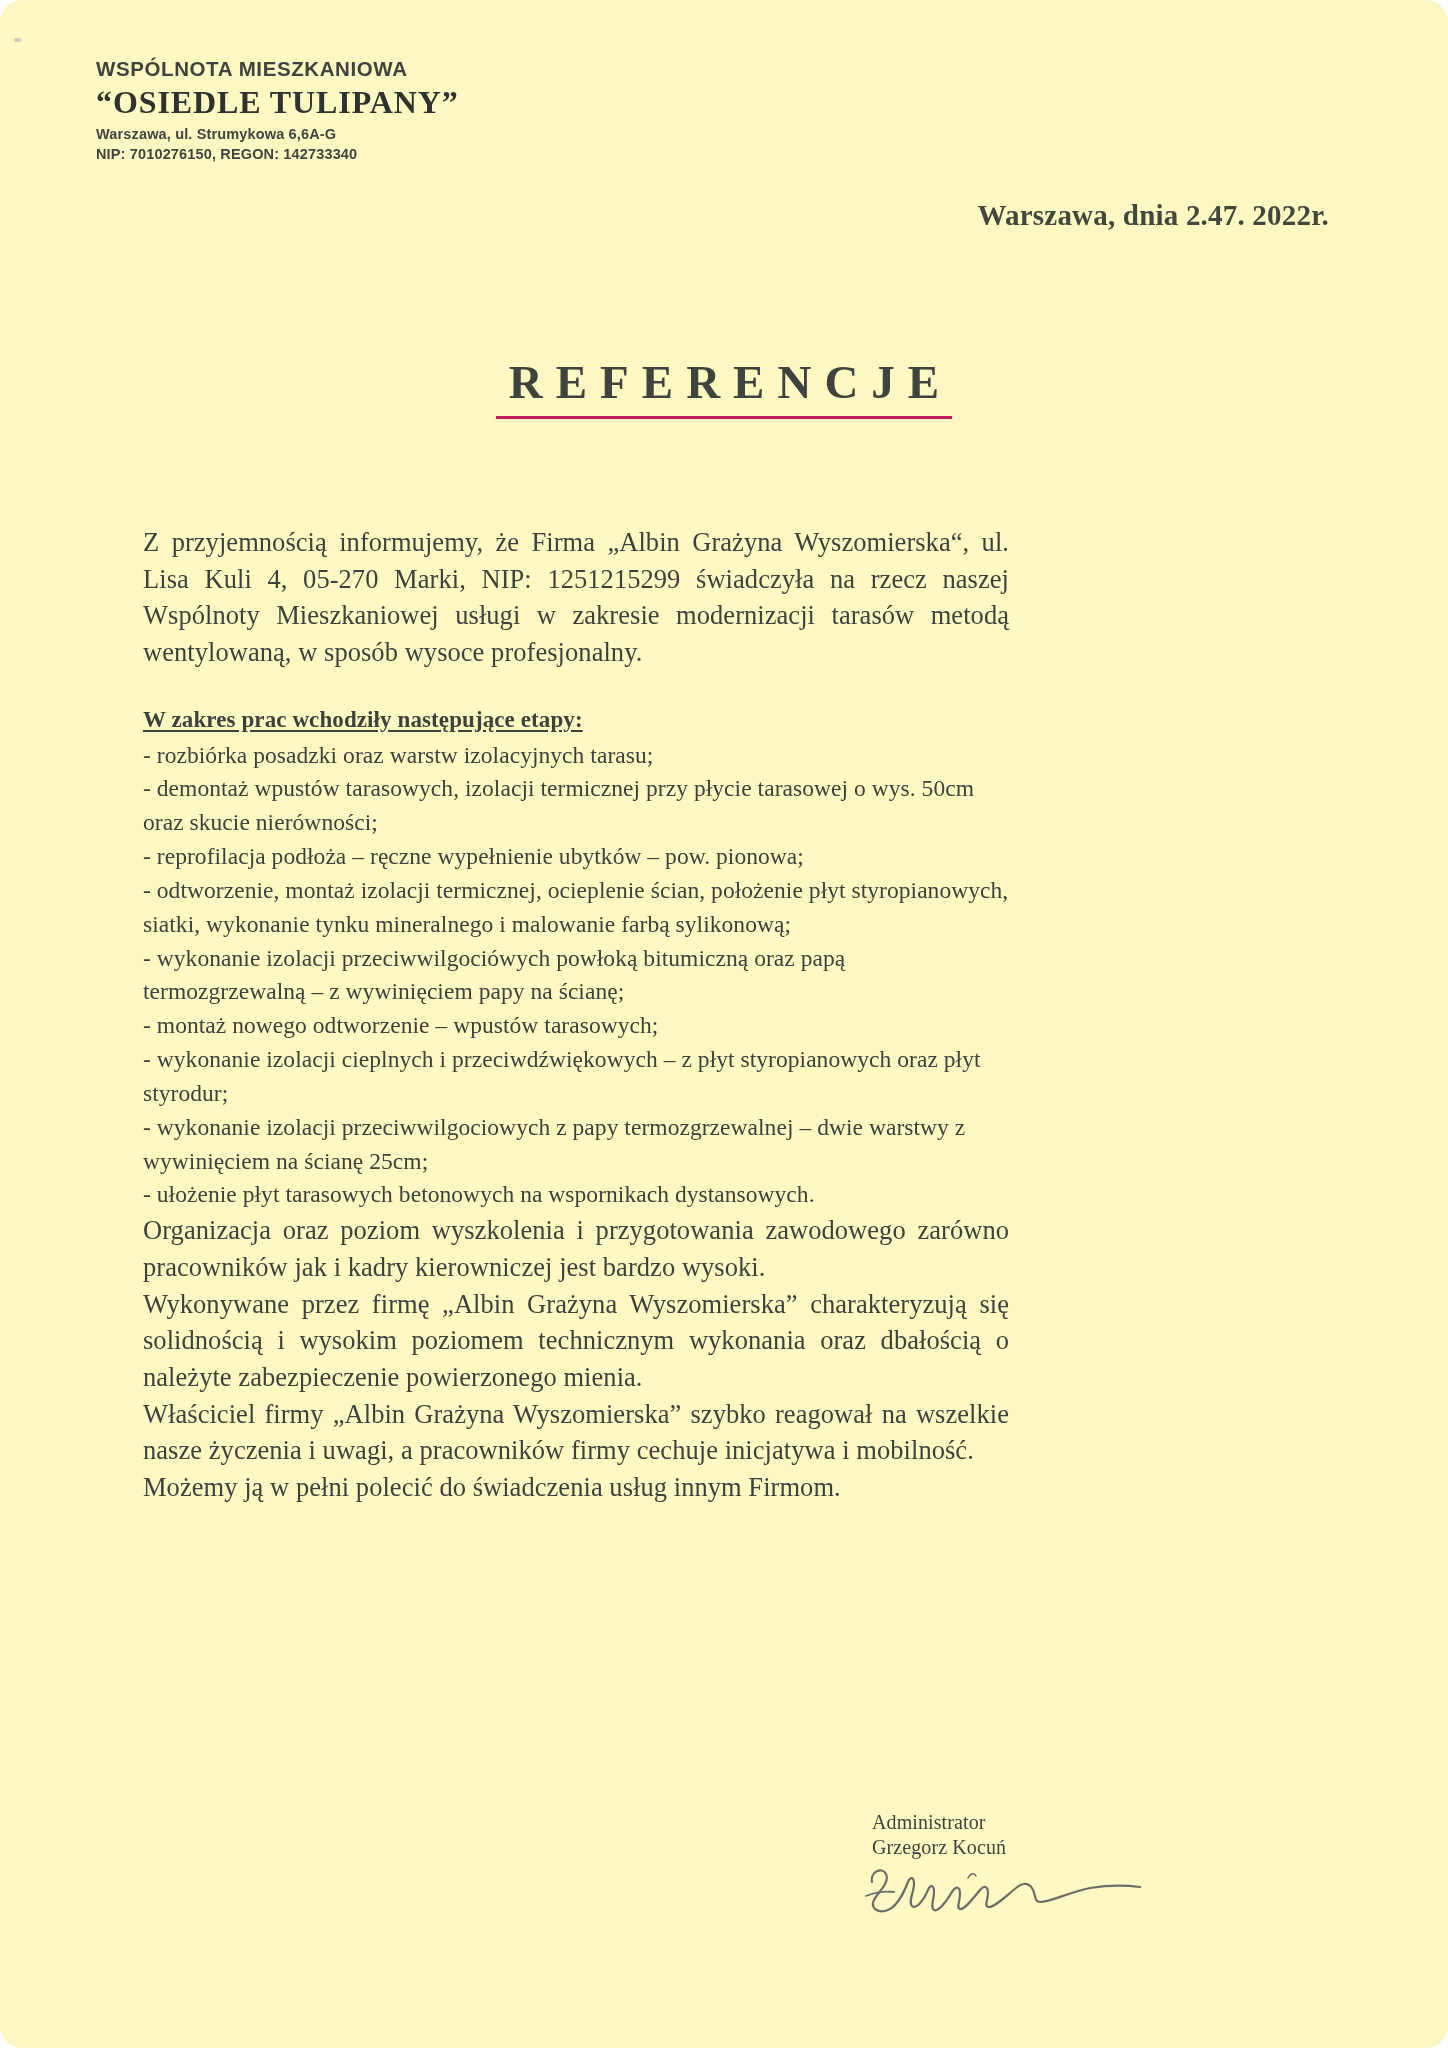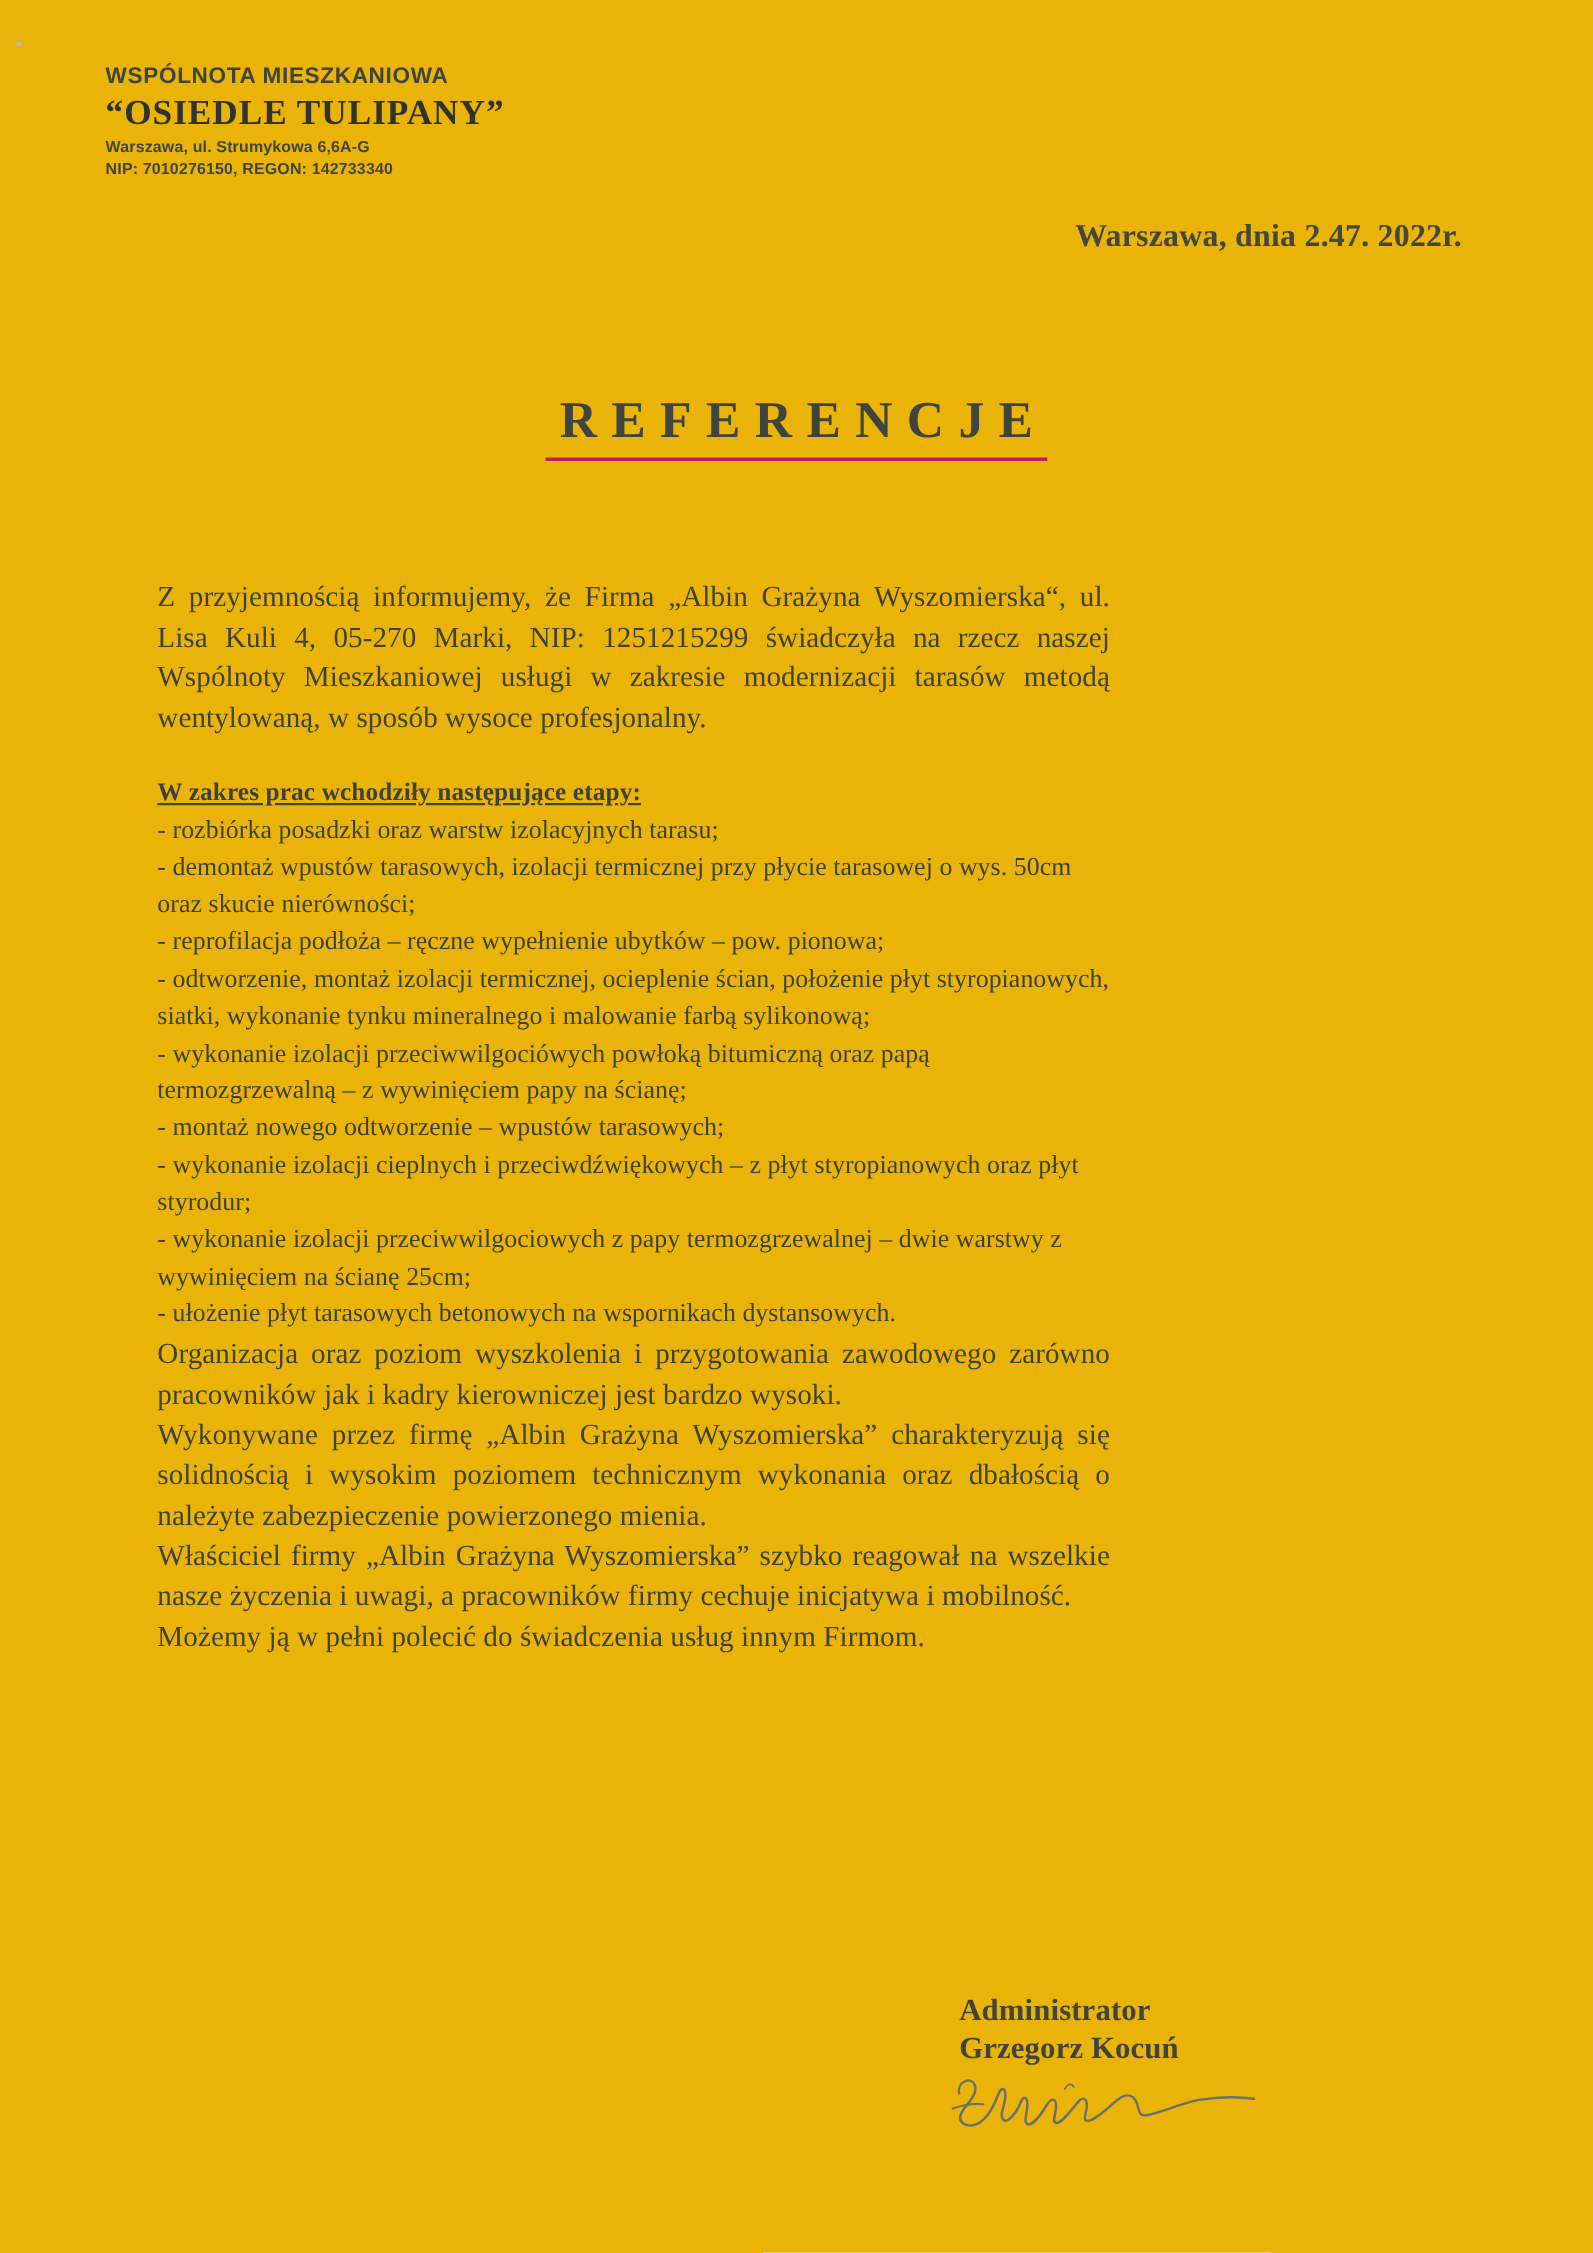--- a/index.html
+++ b/index.html
@@ -10,23 +10,24 @@
   }
   body {
     font-family: "Liberation Serif", "DejaVu Serif", serif;
     color: #3b403d;
   }
   .page {
     position: relative;
     width: 1448px;
     height: 2048px;
     margin: 0 auto;
-    background: #eab308;
+    background: #fef9c3;
     overflow: hidden;
     box-sizing: border-box;
+    border-radius: 22px;
   }
 
   
   .scan-speck {
     position: absolute;
     left: 14px;
     top: 38px;
     width: 7px;
     height: 4px;
     background: #b9bdba;
@@ -152,22 +153,22 @@
 
   
   .signature {
     position: absolute;
     left: 872px;
     top: 1810px;
     width: 330px;
     text-align: left;
   }
   .sig-role, .sig-name {
-    font-size: 28px;
-    font-weight: 700;
+    font-size: 20px;
+    font-weight: 400;
     color: #3f443e;
     line-height: 1.26;
     letter-spacing: .1px;
     white-space: nowrap;
   }
   .sig-mark {
     margin-top: 2px;
     margin-left: -8px;
   }
   .sig-mark svg { display: block; }

